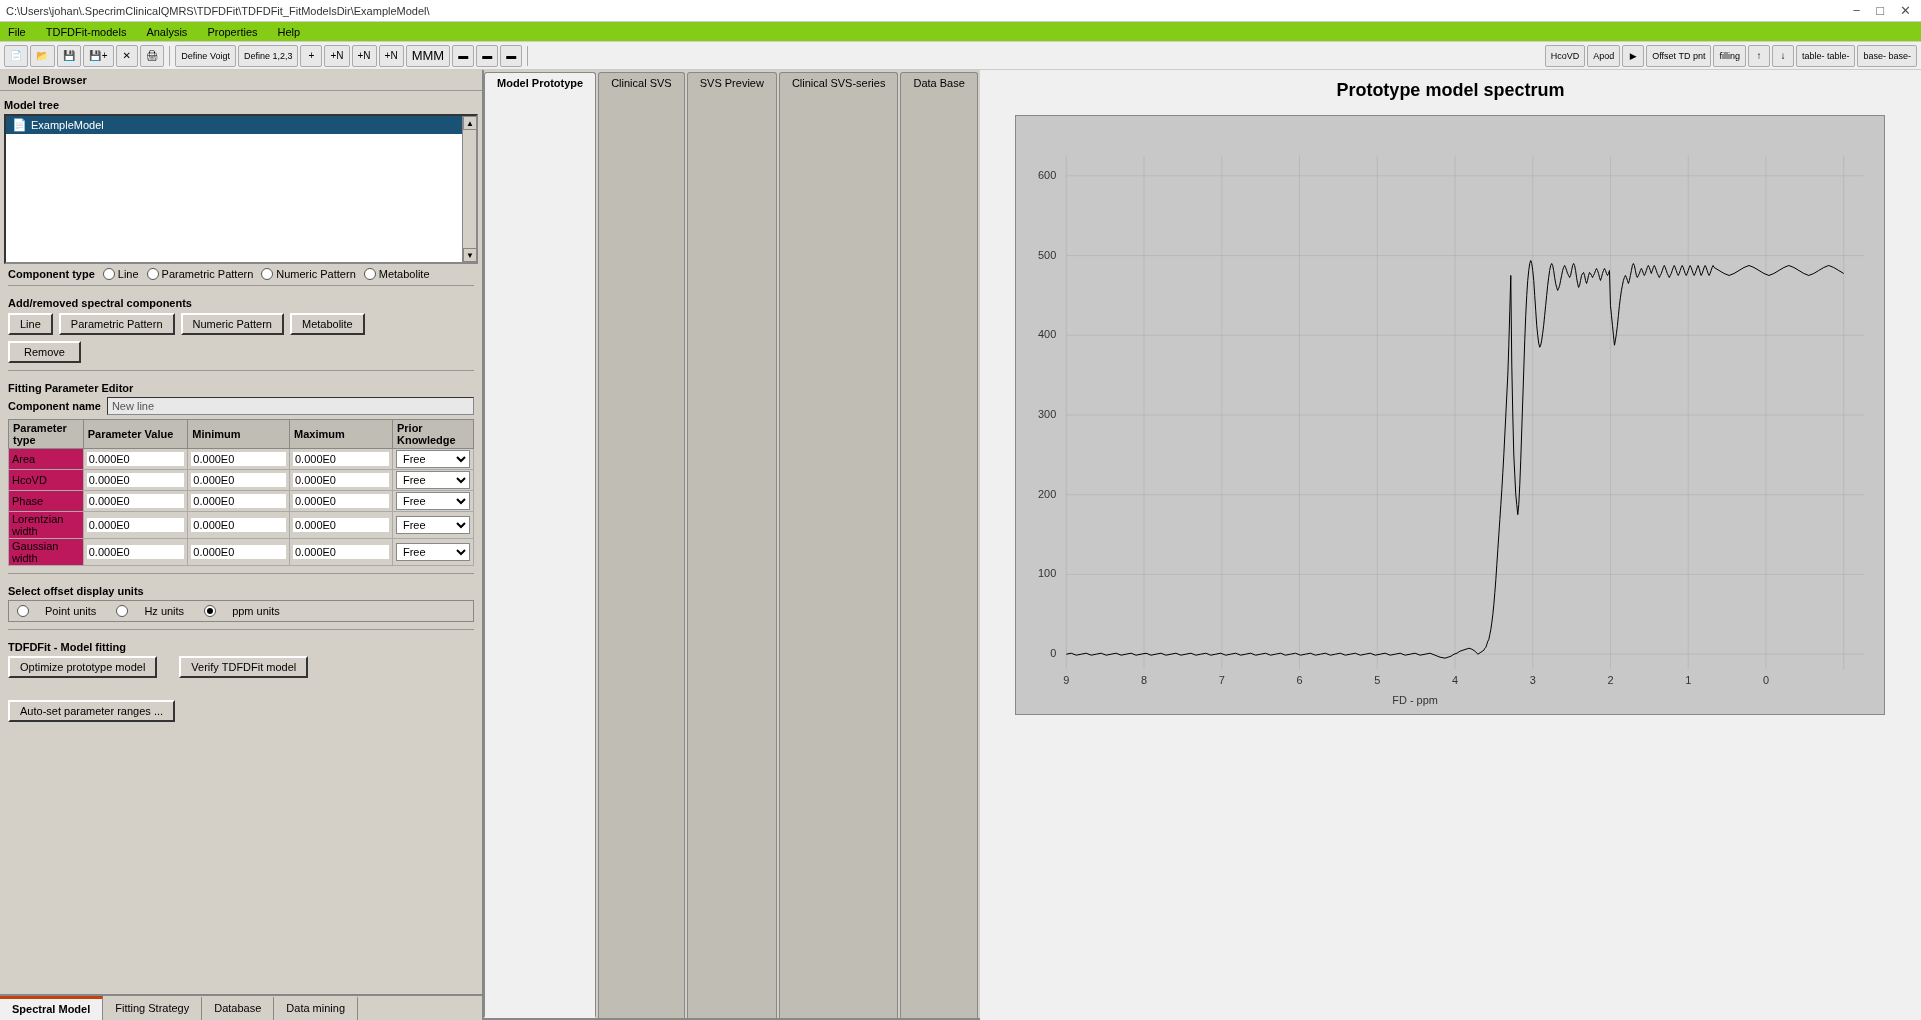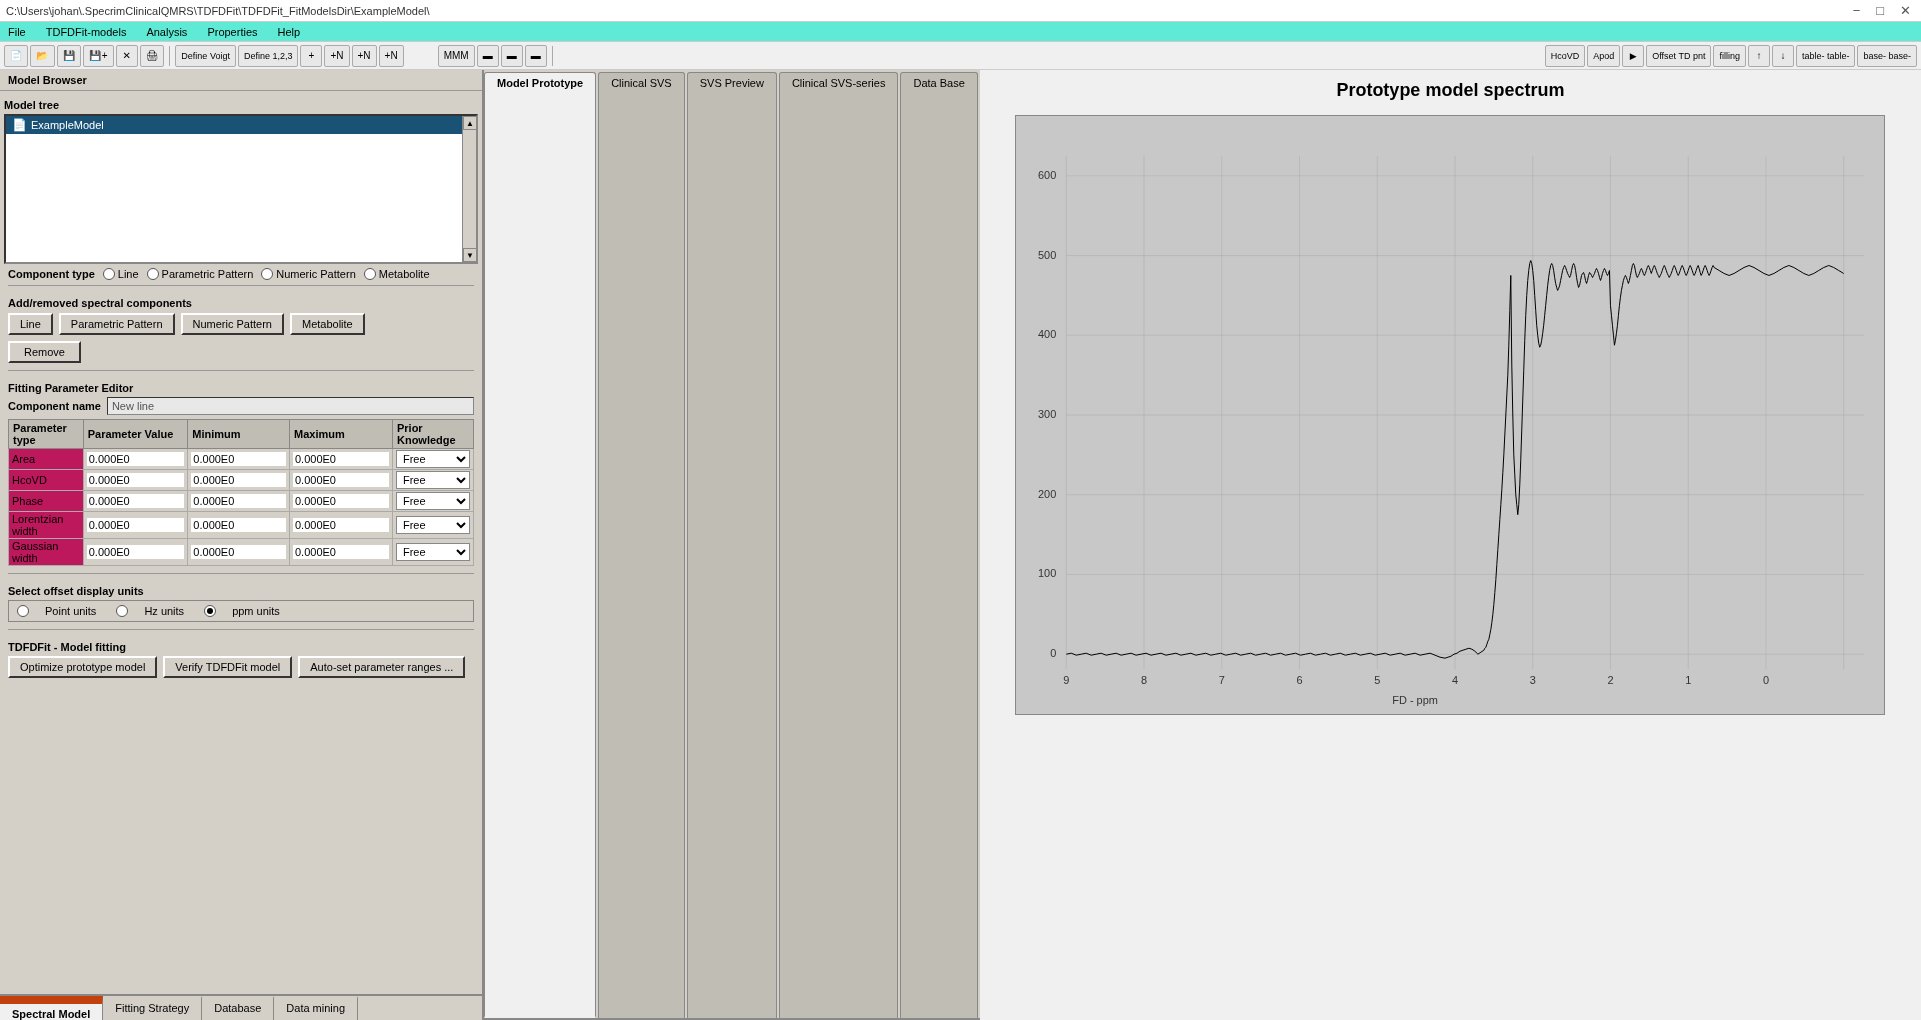--- a/index.html
+++ b/index.html
@@ -14,21 +14,21 @@
       align-items: center;
       justify-content: space-between;
       height: 22px;
     }
     .title-bar-left { display: flex; align-items: center; gap: 4px; font-size: 11px; color: #333; }
     .title-bar-right { display: flex; gap: 8px; }
     .title-bar-btn { cursor: pointer; font-size: 13px; color: #555; background: none; border: none; padding: 0 4px; }
 
     
     .menu-bar {
-      background: #5eead4;
+      background: #84cc16;
       border-bottom: 1px solid #ccc;
       display: flex;
       align-items: center;
       height: 20px;
       padding: 0 4px;
       gap: 12px;
     }
     .menu-item { cursor: pointer; padding: 2px 4px; font-size: 11px; color: #000; }
 
     
@@ -192,41 +192,41 @@
       background: #d4d0c8;
       padding: 4px 8px;
       display: flex; align-items: center; gap: 20px;
     }
     .radio-item-inline { display: flex; gap: 16px; align-items: center; cursor: pointer; }
     .radio-dot { width: 12px; height: 12px; border-radius: 50%; border: 1px solid #555; background: #fff; display: inline-block; position: relative; }
     .radio-dot.selected::after { content: ''; width: 6px; height: 6px; border-radius: 50%; background: #000; position: absolute; top: 2px; left: 2px; }
 
     
     .tdffit-section { padding: 4px; }
-    .tdffit-btns { display: flex; gap: 6px; flex-wrap: wrap; }
+    .tdffit-btns { display: flex; gap: 22px; flex-wrap: wrap; }
 
     
     .bottom-tabs {
       margin-top: auto;
       display: flex;
       border-top: 2px solid #888;
       background: #d4d0c8;
       height: 26px;
     }
     .btab {
       padding: 4px 12px;
       cursor: pointer;
       border-right: 1px solid #888;
       font-size: 11px;
       background: #d4d0c8;
       border-top: 2px solid #d4d0c8;
     }
     .btab.active {
       background: #f0f0f0;
-      border-top: 8px solid #c2410c;
+      border-top: 3px solid #c2410c;
       font-weight: bold;
     }
 
     
     .right-panel {
       flex: 1;
       background: #f0f0f0;
       display: flex;
       flex-direction: row;
       overflow: hidden;
@@ -303,21 +303,21 @@
   <button class="tb-btn">💾+</button>
   <button class="tb-btn">✕</button>
   <button class="tb-btn">🖨</button>
   <div class="tb-sep"></div>
   <button class="tb-btn" style="font-size:9px;">Define Voigt</button>
   <button class="tb-btn" style="font-size:9px;">Define 1,2,3</button>
   <button class="tb-btn">+</button>
   <button class="tb-btn">+N</button>
   <button class="tb-btn">+N</button>
   <button class="tb-btn">+N</button>
-  <button class="tb-btn" style="font-size:10px;margin-left:32px;">MMM</button>
+  <button class="tb-btn" style="font-size:13px;">MMM</button>
   <button class="tb-btn">▬</button>
   <button class="tb-btn">▬</button>
   <button class="tb-btn">▬</button>
   <div class="tb-sep"></div>
   <div style="flex:1"></div>
   <button class="tb-btn" style="font-size:9px;">HcoVD</button>
   <button class="tb-btn" style="font-size:9px;">Apod</button>
   <button class="tb-btn" style="font-size:9px;">▶</button>
   <button class="tb-btn" style="font-size:9px;">Offset TD pnt</button>
   <button class="tb-btn" style="font-size:9px;">filling</button>

